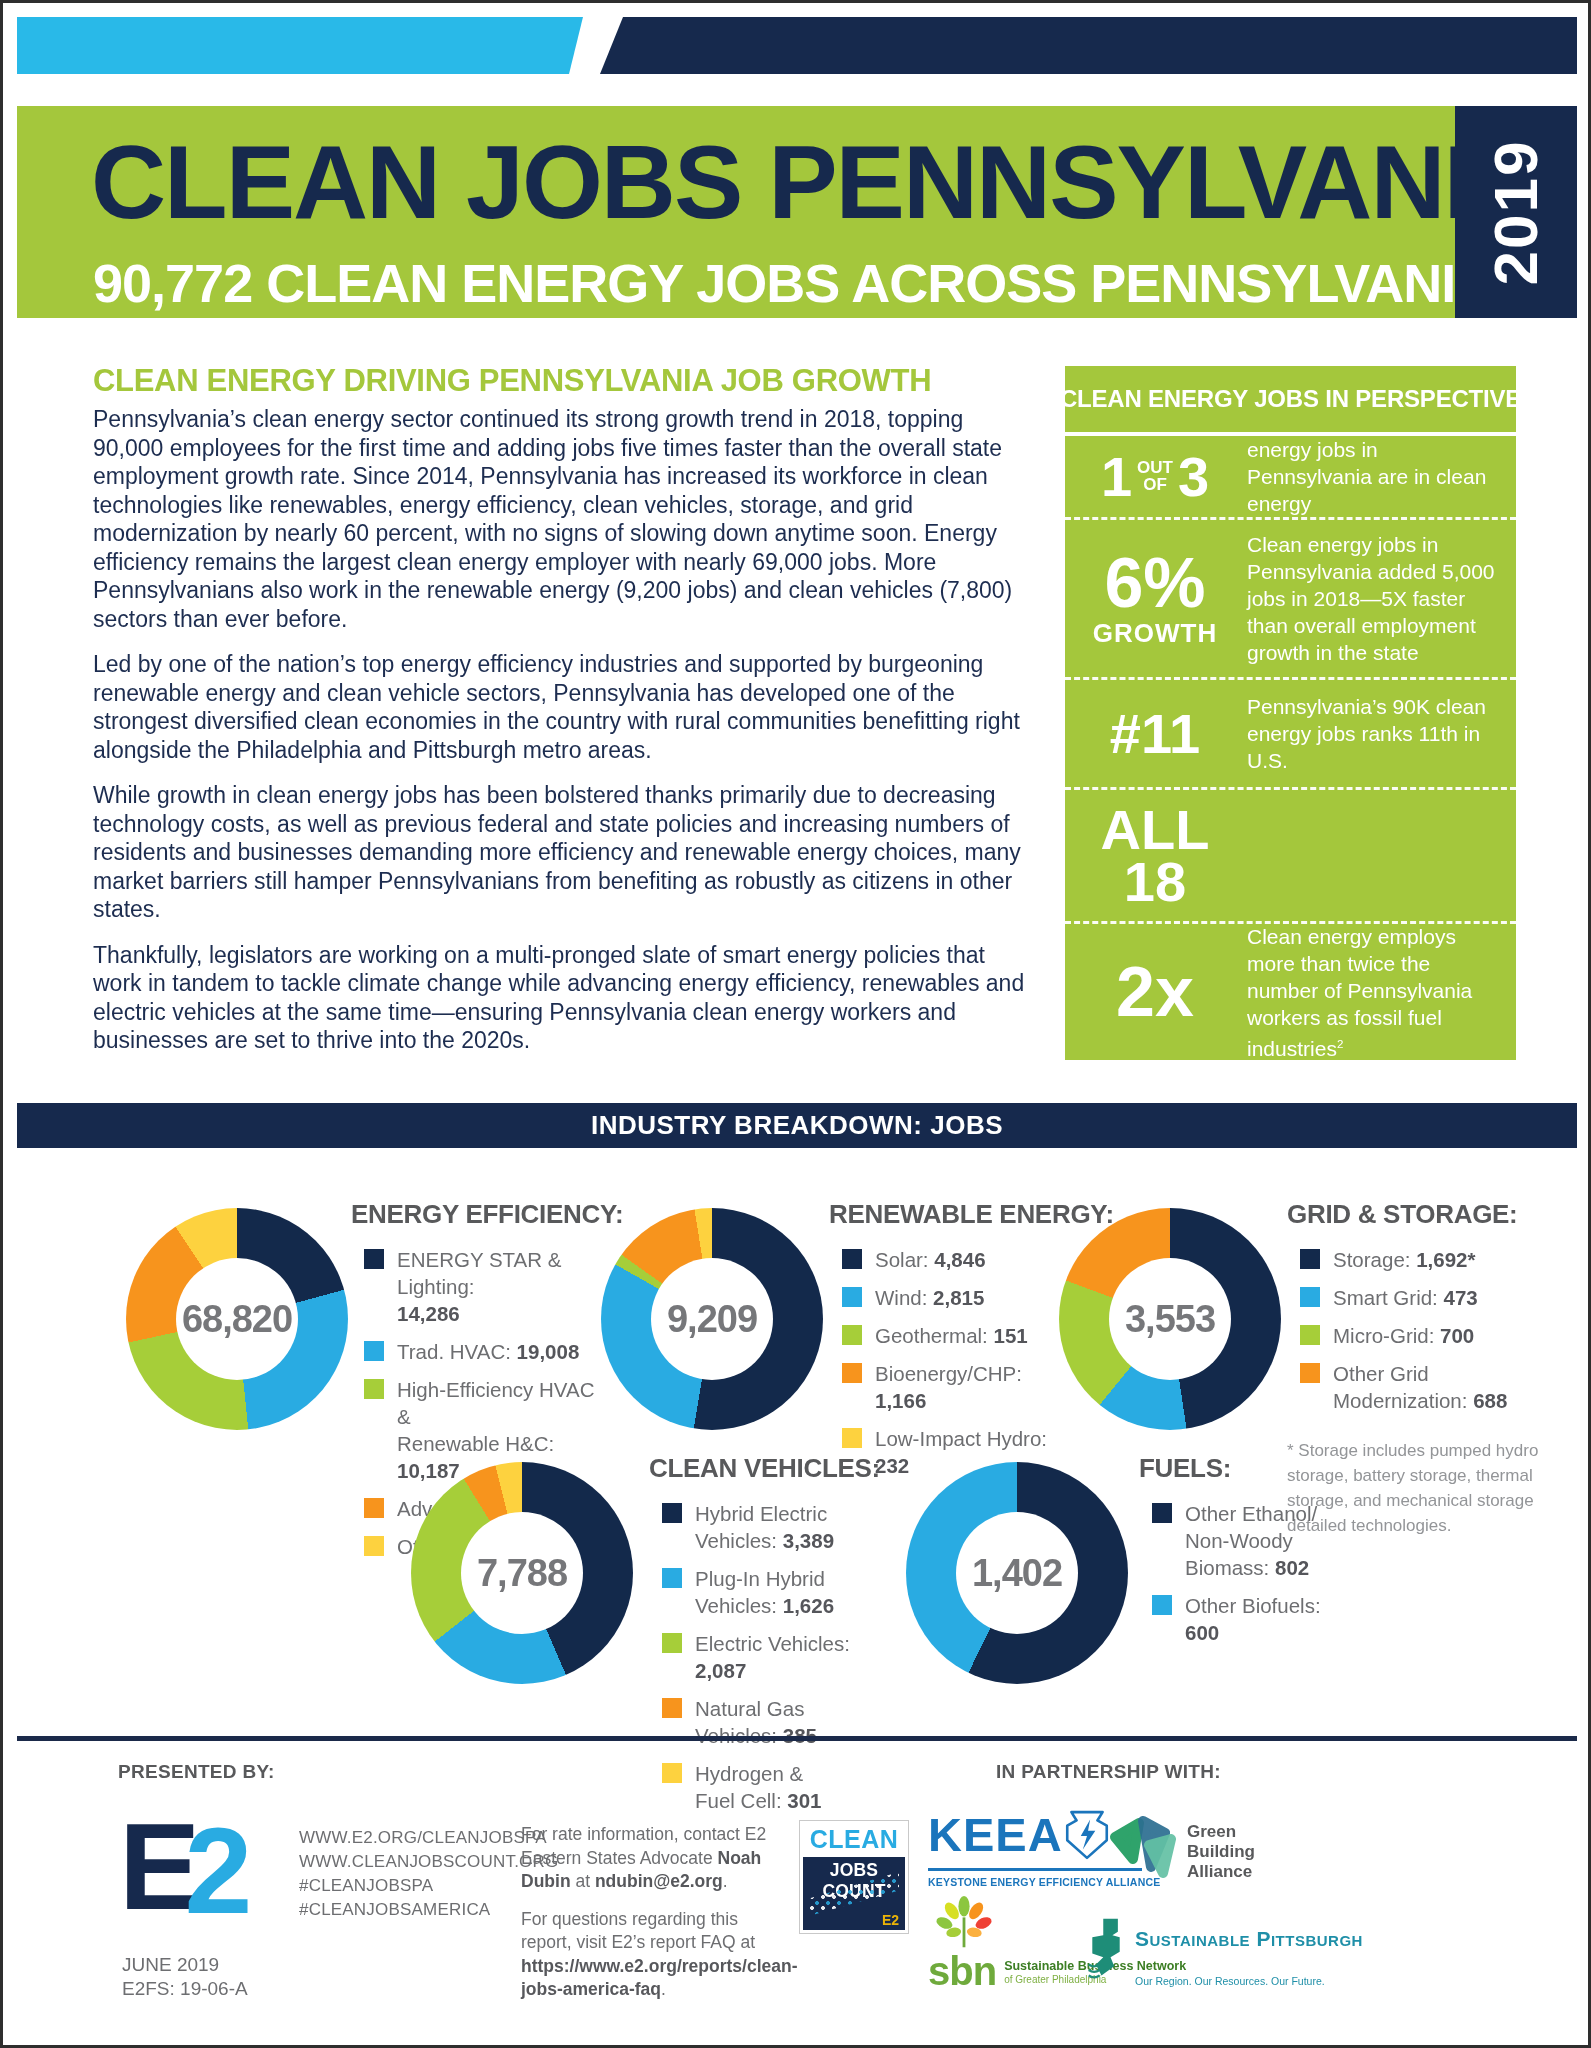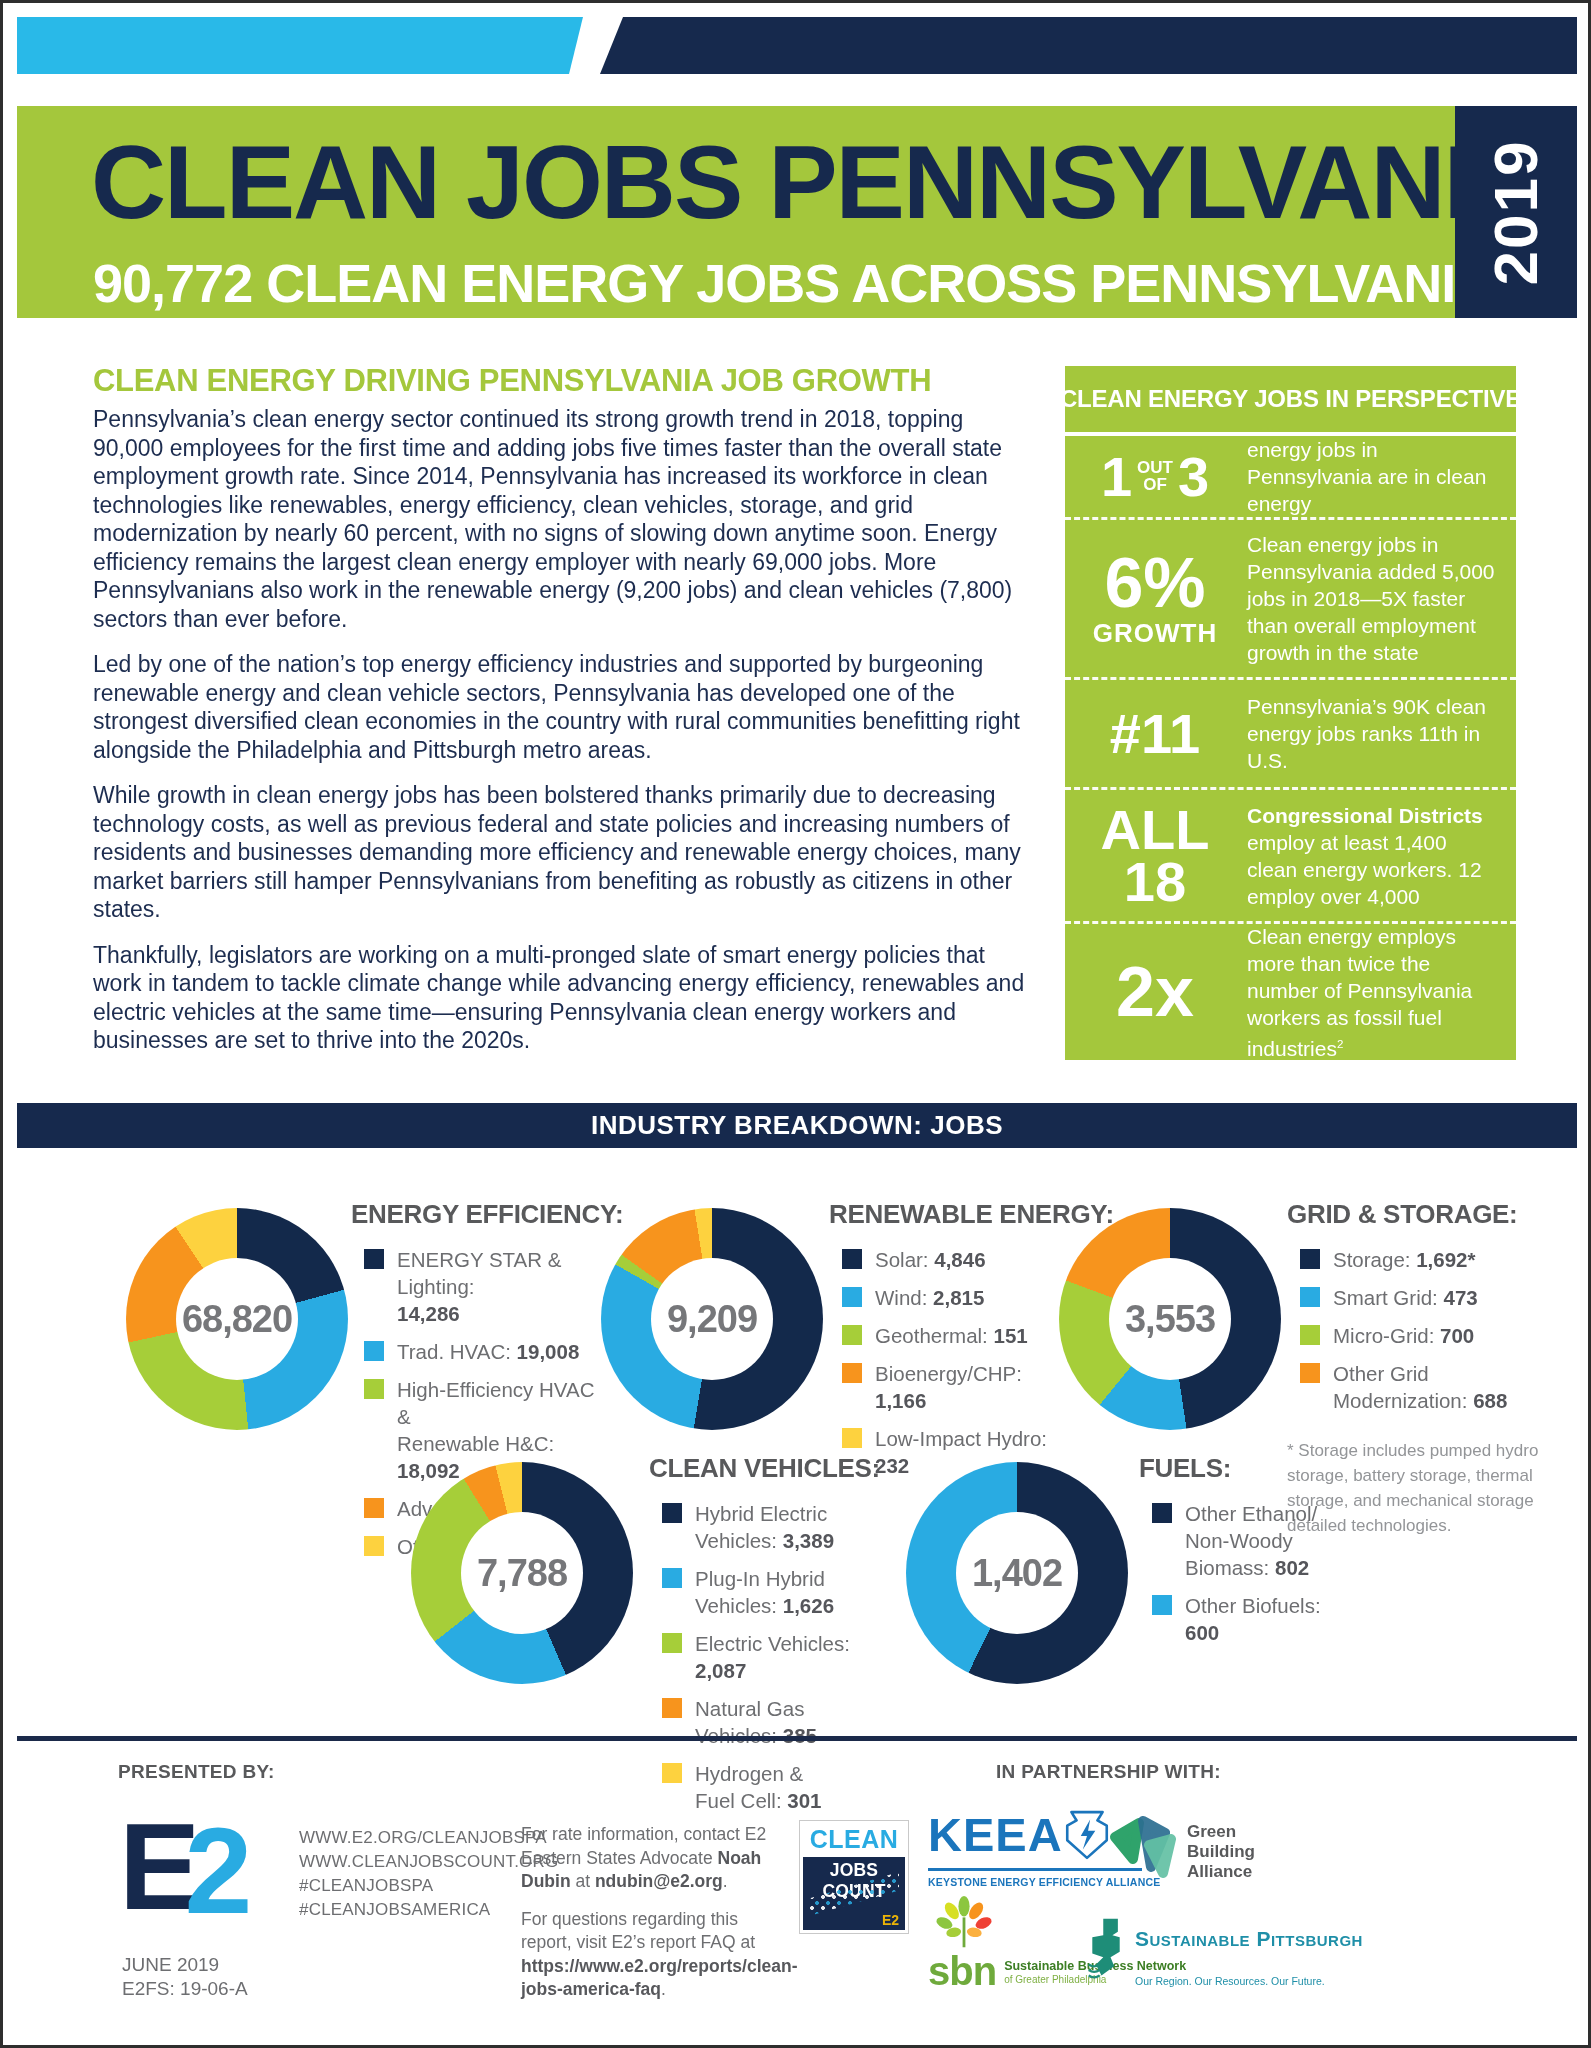--- a/index.html
+++ b/index.html
@@ -182,21 +182,20 @@
           <div class="stat-fig">
             <span class="fig-big">#11</span>
           </div>
           <div class="stat-text">Pennsylvania’s 90K clean energy jobs ranks 11th in U.S.</div>
         </div>
         <div class="stat-row">
           <div class="stat-fig">
             <span class="fig-big">ALL</span>
             <span class="fig-big">18</span>
           </div>
-          <div class="stat-text"><b>Congressional Districts</b> employ at least 1,400 clean energy workers. 12 employ over 4,000</div>
         </div>
         <div class="stat-row">
           <div class="stat-fig">
             <span class="fig-huge">2x</span>
           </div>
           <div class="stat-text">Clean energy employs more than twice the number of Pennsylvania workers as fossil fuel industries<sup>2</sup></div>
         </div>
       </div>
   </aside>
 
@@ -216,21 +215,21 @@
             <span class="li-text">ENERGY STAR &amp; Lighting:
  <b>14,286</b></span>
           </li>
           <li>
             <span class="sw" style="background: rgb(41, 171, 226);"></span>
             <span class="li-text">Trad. HVAC: <b>19,008</b></span>
           </li>
           <li>
             <span class="sw" style="background: rgb(166, 206, 57);"></span>
             <span class="li-text">High-Efficiency HVAC &amp;
-Renewable H&amp;C: <b>18,092</b></span>
+Renewable H&amp;C: <b>10,187</b></span>
           </li>
           <li>
             <span class="sw" style="background: rgb(247, 148, 29);"></span>
             <span class="li-text">Adv Materials: <b>13,105</b></span>
           </li>
           <li>
             <span class="sw" style="background: rgb(253, 210, 63);"></span>
             <span class="li-text">Other: <b>6,435</b></span>
           </li>
         </ul>

